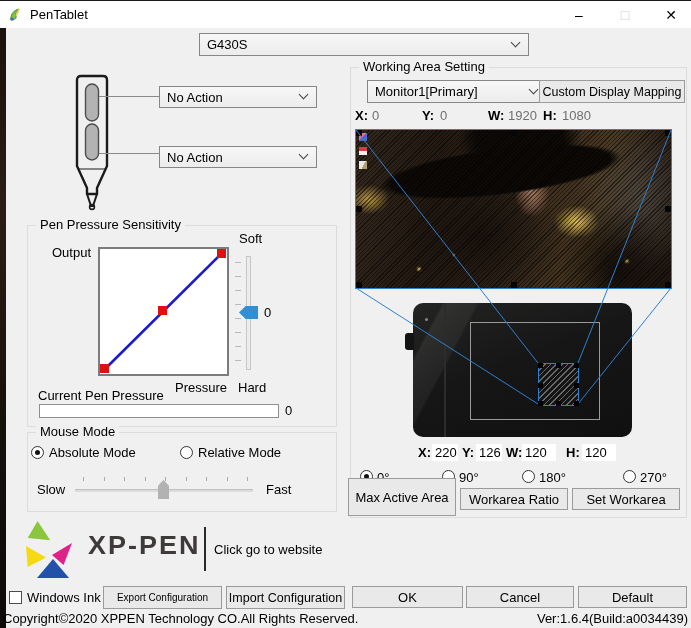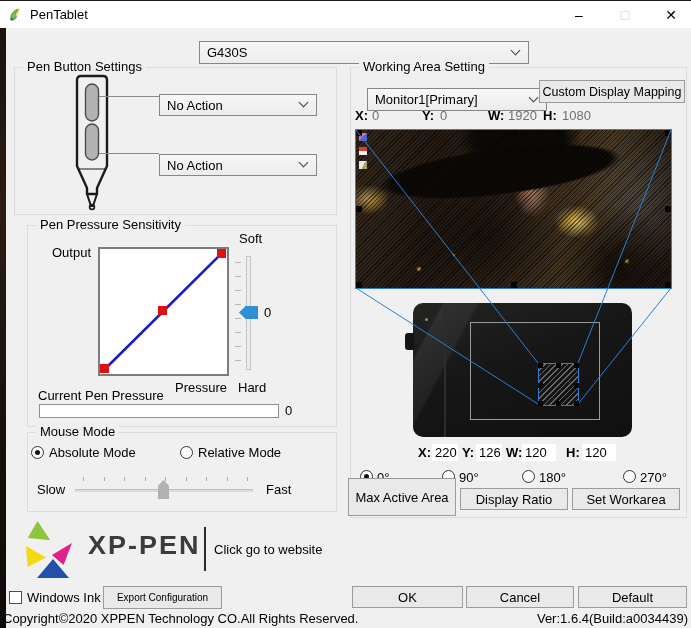--- a/index.html
+++ b/index.html
@@ -18,21 +18,21 @@
   #btn-min   { left:558px; }
   #btn-max   { left:604px; color:#c9c9c9; }
   #btn-close { left:650px; }
 
   #left-strip { position:absolute; left:0; top:28px; width:6px; height:600px;
                 background:linear-gradient(#1a120c,#2b1d13 30%,#17110c 65%,#0e0a07); }
 
   
   .combo { position:absolute; background:linear-gradient(#f7f7f7,#ececec);
            border:1px solid #868686; padding:3px 22px 15px 7px; font-size:13px;
-           white-space:nowrap; overflow:hidden;margin-top:8px; }
+           white-space:nowrap; overflow:hidden; }
   .chev { position:absolute; right:9px; top:50%; width:7px; height:7px; margin-top:-6px;
           border-right:1.6px solid #444; border-bottom:1.6px solid #444;
           transform:rotate(45deg); }
   .btn { position:absolute; background:#e9e9e9; border:1px solid #9b9b9b; text-align:center;
          font-size:13px; display:flex; align-items:center; justify-content:center;
          white-space:nowrap; overflow:hidden; }
   .groupbox { position:absolute; border:1px solid #dcdcdc; }
   .glabel { position:absolute; top:-9px; left:8px; background:#f0f0f0; padding:0 4px;
             font-size:13px; white-space:nowrap; }
   .radio-dot { position:absolute; width:13px; height:13px; border:1px solid #333;
@@ -137,23 +137,20 @@
     <div class="caption-btn" id="btn-close">✕</div>
   </div>
 
   <div id="left-strip"></div>
 
   <div class="combo" style="left:199px;top:33px;width:330px;height:23px">
     <span>G430S</span>
     <span class="chev"></span>
   </div>
 
-  <div class="groupbox" style="left:14px;top:67px;width:323px;height:148px">
-    <span class="glabel">Pen Button Settings</span>
-  </div>
 
   <svg class="abs" style="left:60px;top:68px" width="64" height="145" viewBox="0 0 64 145">
     <path d="M17,12 Q17,8 21,8 L43,8 Q47,8 47,12 L47,98 L37,120 L37,126 L27,126 L27,120 L17,98 Z" fill="none" stroke="#1b1b1b" stroke-width="2.4" stroke-linejoin="round"></path>
     <line x1="18" y1="101" x2="46" y2="101" stroke="#1b1b1b" stroke-width="1"></line>
     <path d="M27,126 L31,138 L33,138 L37,126" fill="none" stroke="#1b1b1b" stroke-width="2"></path>
     <circle cx="32" cy="139" r="2.4" fill="none" stroke="#1b1b1b" stroke-width="1.6"></circle>
     <rect x="25.5" y="16" width="13" height="37" rx="6.5" fill="#b3b3b3" stroke="#4d4d4d" stroke-width="1.4"></rect>
     <rect x="25.5" y="56" width="13" height="36" rx="6.5" fill="#b3b3b3" stroke="#4d4d4d" stroke-width="1.4"></rect>
   </svg>
 
@@ -312,26 +309,27 @@
   <div class="radio-dot sel" style="left:360px;top:470px"></div>
   <span class="rlabel" style="left:377px;top:470px">0°</span>
   <div class="radio-dot" style="left:442px;top:470px"></div>
   <span class="rlabel" style="left:459px;top:470px">90°</span>
   <div class="radio-dot" style="left:522px;top:470px"></div>
   <span class="rlabel" style="left:539px;top:470px">180°</span>
   <div class="radio-dot" style="left:623px;top:470px"></div>
   <span class="rlabel" style="left:640px;top:470px">270°</span>
 
   <div class="btn" style="left:348px;top:478px;width:108px;height:38px">Max Active Area</div>
-  <div class="btn" style="left:460px;top:488px;width:108px;height:22px">Display Ratio</div>
+  <div class="btn" style="left:460px;top:488px;width:108px;height:22px">Workarea Ratio</div>
   <div class="btn" style="left:572px;top:488px;width:108px;height:22px">Set Workarea</div>
 
   <div id="chk-ink"></div>
   <span class="foot-text" style="left:27px;top:590px">Windows Ink</span>
   <div class="btn" style="left:103px;top:586px;width:119px;height:23px;font-size:10px">Export Configuration</div>
+  <div class="btn" style="left:226px;top:586px;width:119px;height:23px;font-size:12.5px">Import Configuration</div>
   <div class="btn" style="left:352px;top:586px;width:111px;height:22px">OK</div>
   <div class="btn" style="left:466px;top:586px;width:108px;height:22px">Cancel</div>
   <div class="btn" style="left:578px;top:586px;width:109px;height:22px">Default</div>
 
   <span class="foot-text" style="left:3px;top:611px">Copyright©2020  XPPEN Technology CO.All Rights Reserved.</span>
   <span class="foot-text" style="right:3px;top:611px">Ver:1.6.4(Build:a0034439)</span>
 
 </div>
 
 </body></html>

